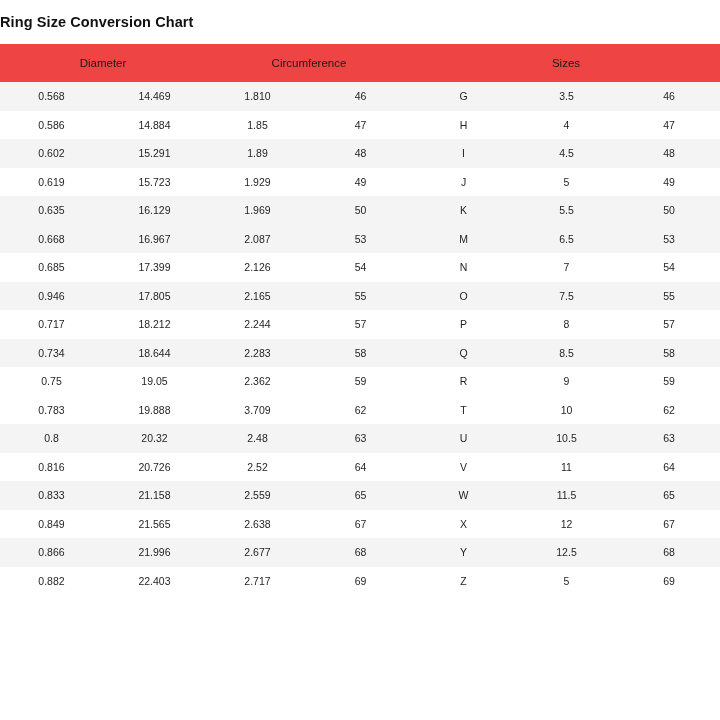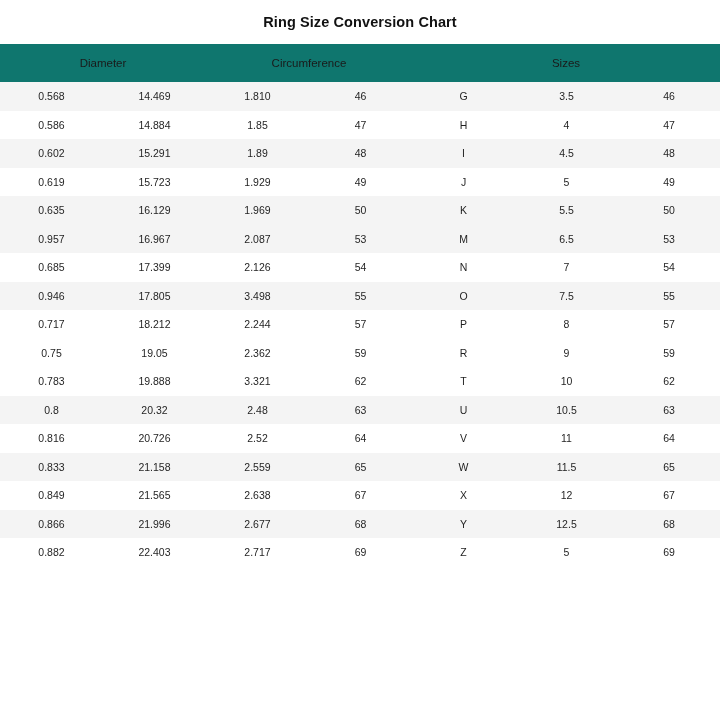--- a/index.html
+++ b/index.html
@@ -14,42 +14,41 @@
     color: #1a1a1a;
     overflow: hidden;
   }
   .page {
     width: 720px;
     height: 720px;
     position: relative;
     box-sizing: border-box;
   }
   .title {
-    text-align: center;
     font-size: 14.5px;
     font-weight: bold;
     color: #111111;
     padding-top: 14px;
     padding-bottom: 14px;
     letter-spacing: 0.1px;
   }
   table.chart {
     width: 720px;
     border-collapse: collapse;
     table-layout: fixed;
   }
   table.chart td, table.chart th {
     text-align: center;
     vertical-align: middle;
     font-weight: normal;
     border: none;
     padding: 0;
   }
   .grouphead th {
-    background: #0f766e;
+    background: #ef4444;
     height: 38px;
     font-size: 11.5px;
     font-weight: bold;
     color: #1a1a1a;
   }
   .subhead td {
     background: #ffffff;
     height: 38px;
     font-size: 10px;
     color: #222222;
@@ -141,68 +140,77 @@
       <tr class="row-odd">
         <td>0.635</td>
         <td>16.129</td>
         <td>1.969</td>
         <td>50</td>
         <td>K</td>
         <td>5.5</td>
         <td>50</td>
       </tr>
       <tr class="row-odd">
-        <td>0.957</td>
+        <td>0.668</td>
         <td>16.967</td>
         <td>2.087</td>
         <td>53</td>
         <td>M</td>
         <td>6.5</td>
         <td>53</td>
       </tr>
       <tr class="row-even">
         <td>0.685</td>
         <td>17.399</td>
         <td>2.126</td>
         <td>54</td>
         <td>N</td>
         <td>7</td>
         <td>54</td>
       </tr>
       <tr class="row-odd">
         <td>0.946</td>
         <td>17.805</td>
-        <td>3.498</td>
+        <td>2.165</td>
         <td>55</td>
         <td>O</td>
         <td>7.5</td>
         <td>55</td>
       </tr>
       <tr class="row-even">
         <td>0.717</td>
         <td>18.212</td>
         <td>2.244</td>
         <td>57</td>
         <td>P</td>
         <td>8</td>
         <td>57</td>
       </tr>
+      <tr class="row-odd">
+        <td>0.734</td>
+        <td>18.644</td>
+        <td>2.283</td>
+        <td>58</td>
+        <td>Q</td>
+        <td>8.5</td>
+        <td>58</td>
+      </tr>
       <tr class="row-even">
         <td>0.75</td>
         <td>19.05</td>
         <td>2.362</td>
         <td>59</td>
         <td>R</td>
         <td>9</td>
         <td>59</td>
       </tr>
       <tr class="row-even">
         <td>0.783</td>
         <td>19.888</td>
-        <td>3.321</td>
+        <td>3.709</td>
         <td>62</td>
         <td>T</td>
         <td>10</td>
         <td>62</td>
       </tr>
       <tr class="row-odd">
         <td>0.8</td>
         <td>20.32</td>
         <td>2.48</td>
         <td>63</td>

